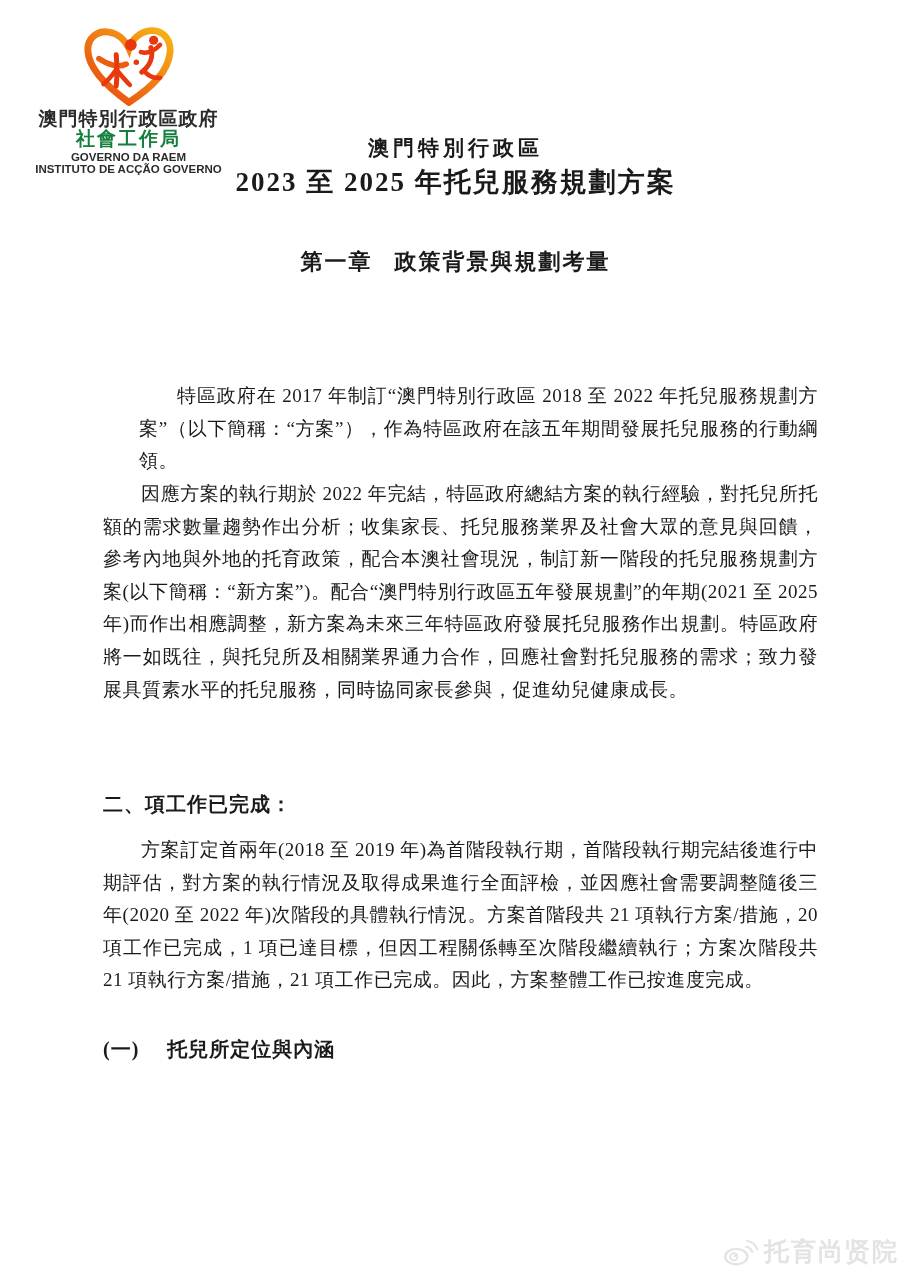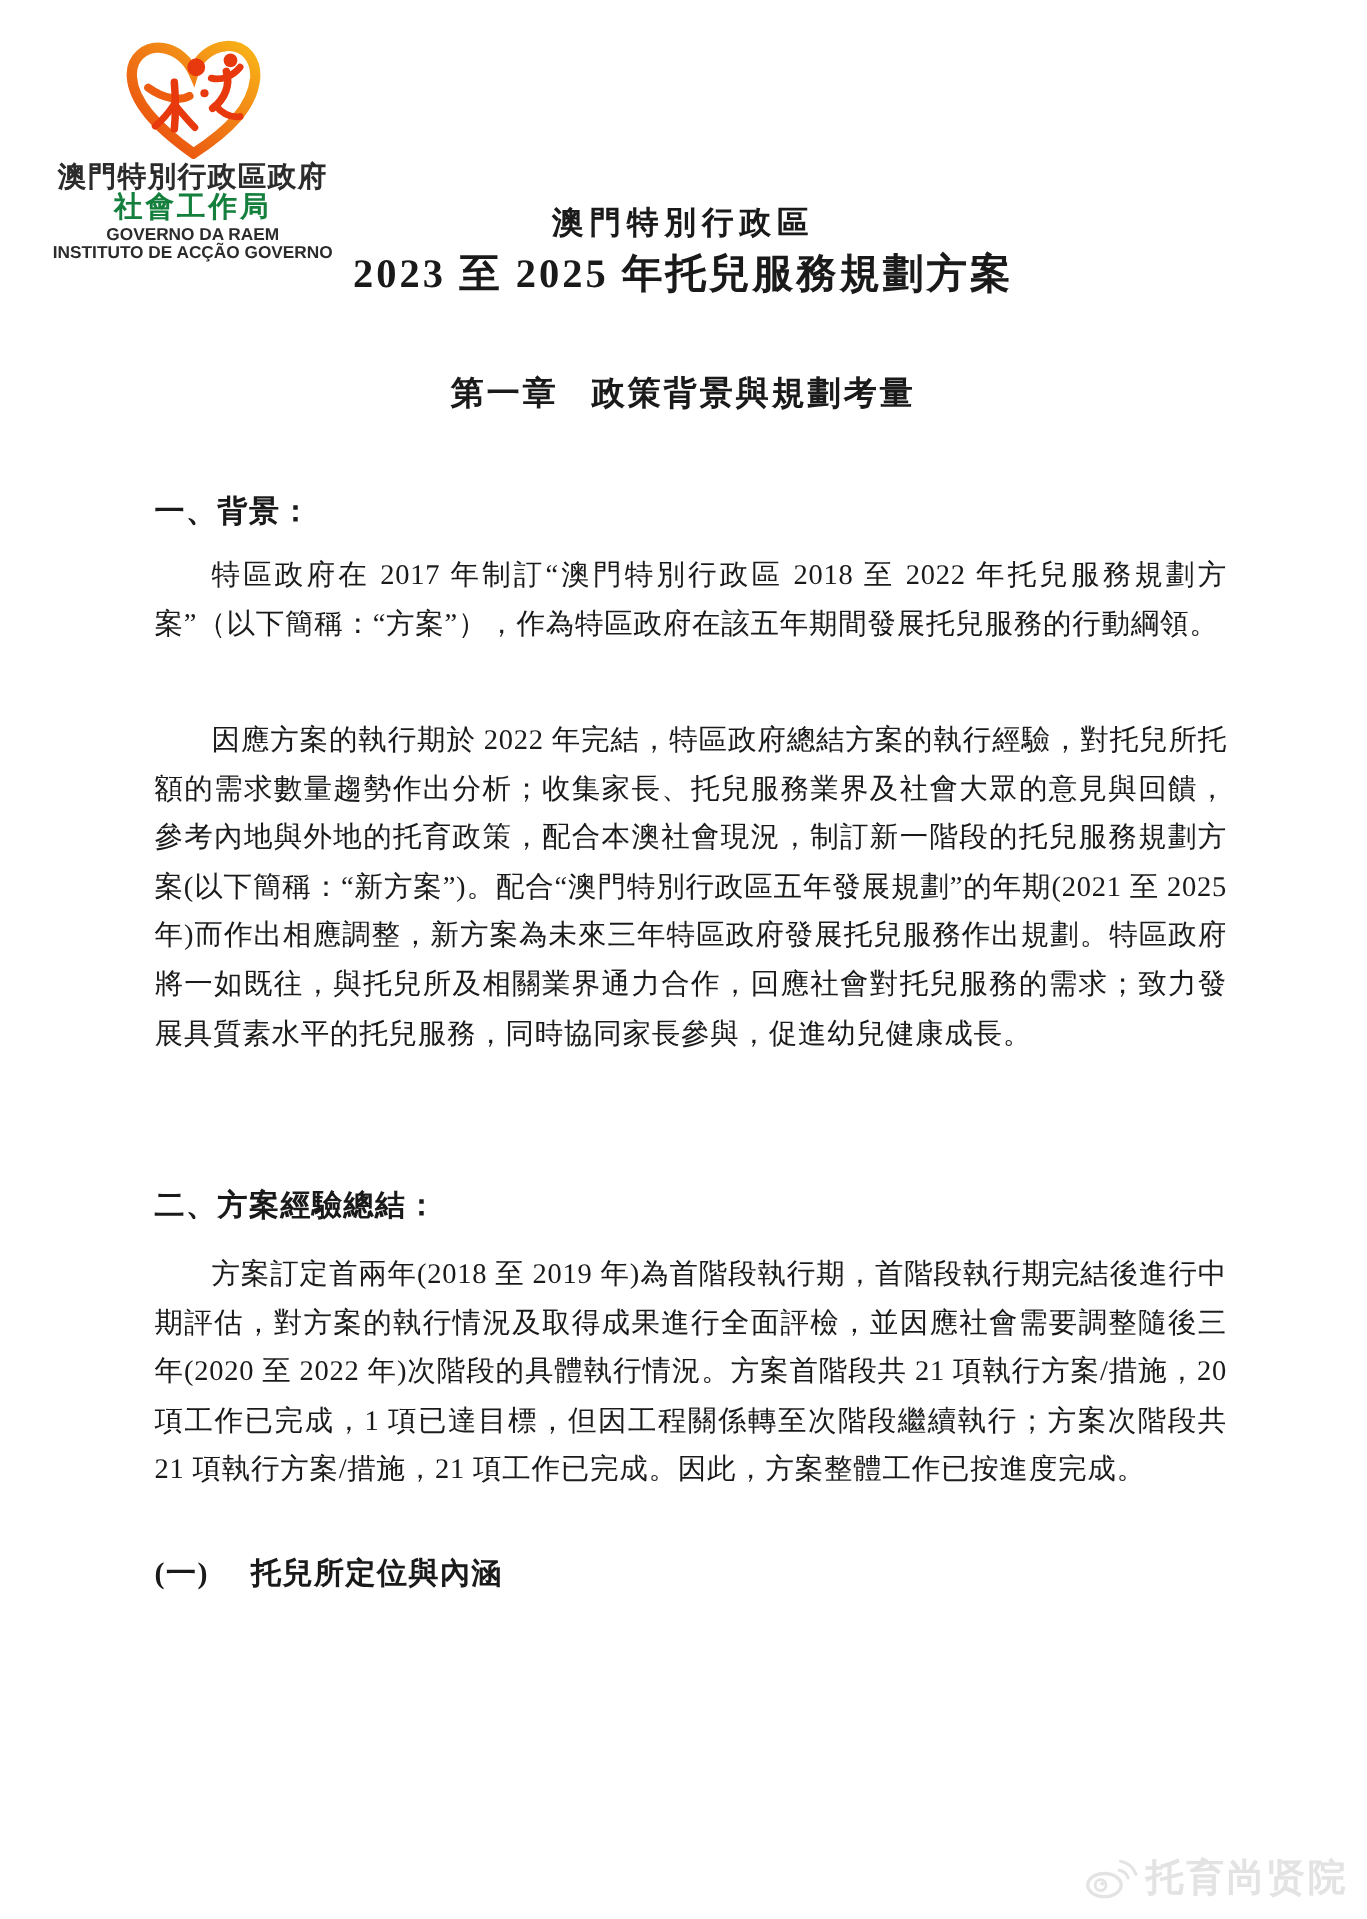--- a/index.html
+++ b/index.html
@@ -53,21 +53,21 @@
   }
   .para {
     font-size: 19px; line-height: 32.6px;
     text-align: justify; text-justify: inter-character;
     text-indent: 38px;
     letter-spacing: 0.5px;
   }
   .h3gap { display: inline-block; width: 28px; }
 
   .sec1-h { top: 0px; }
-  .p1     { top: 40px; }
+  .p1     { top: 52px; margin-left: 36px; }
   .p2     { top: 150px; }
   .sec2-h { top: 463px; }
   .p3     { top: 506px; }
   .sec3-h { top: 708px; }
   .p4     { top: 753px; }
 
   
   .watermark {
     position: absolute; right: 12px; bottom: 11px;
     display: flex; align-items: center; gap: 5px;
@@ -113,25 +113,24 @@
     <div class="title-line1">澳門特別行政區</div>
     <div class="title-line2">2023 至 2025 年托兒服務規劃方案</div>
   </div>
 
   <div class="chapter">
     <span>第一章</span><span class="chapter-gap"></span><span>政策背景與規劃考量</span>
   </div>
 
   <div class="content">
 
-    <h2 class="abs sec-h sec1-h">一、背景：</h2>
     <p class="abs para p1">特區政府在 2017 年制訂“澳門特別行政區 2018 至 2022 年托兒服務規劃方案”（以下簡稱：“方案”），作為特區政府在該五年期間發展托兒服務的行動綱領。</p>
     <p class="abs para p2">因應方案的執行期於 2022 年完結，特區政府總結方案的執行經驗，對托兒所托額的需求數量趨勢作出分析；收集家長、托兒服務業界及社會大眾的意見與回饋，參考內地與外地的托育政策，配合本澳社會現況，制訂新一階段的托兒服務規劃方案(以下簡稱：“新方案”)。配合“澳門特別行政區五年發展規劃”的年期(2021 至 2025 年)而作出相應調整，新方案為未來三年特區政府發展托兒服務作出規劃。特區政府將一如既往，與托兒所及相關業界通力合作，回應社會對托兒服務的需求；致力發展具質素水平的托兒服務，同時協同家長參與，促進幼兒健康成長。</p>
 
-    <h2 class="abs sec-h sec2-h">二、方案經驗總結：</h2>
+    <h2 class="abs sec-h sec2-h">二、項工作已完成：</h2>
     <p class="abs para p3">方案訂定首兩年(2018 至 2019 年)為首階段執行期，首階段執行期完結後進行中期評估，對方案的執行情況及取得成果進行全面評檢，並因應社會需要調整隨後三年(2020 至 2022 年)次階段的具體執行情況。方案首階段共 21 項執行方案/措施，20 項工作已完成，1 項已達目標，但因工程關係轉至次階段繼續執行；方案次階段共 21 項執行方案/措施，21 項工作已完成。因此，方案整體工作已按進度完成。</p>
 
     <h2 class="abs sec-h sec3-h">
       <span>(一)</span><span class="h3gap"></span><span>托兒所定位與內涵</span>
     </h2>
 
   </div>
 
   <div class="watermark">
     <svg width="36" height="30" viewBox="0 0 42 34">

